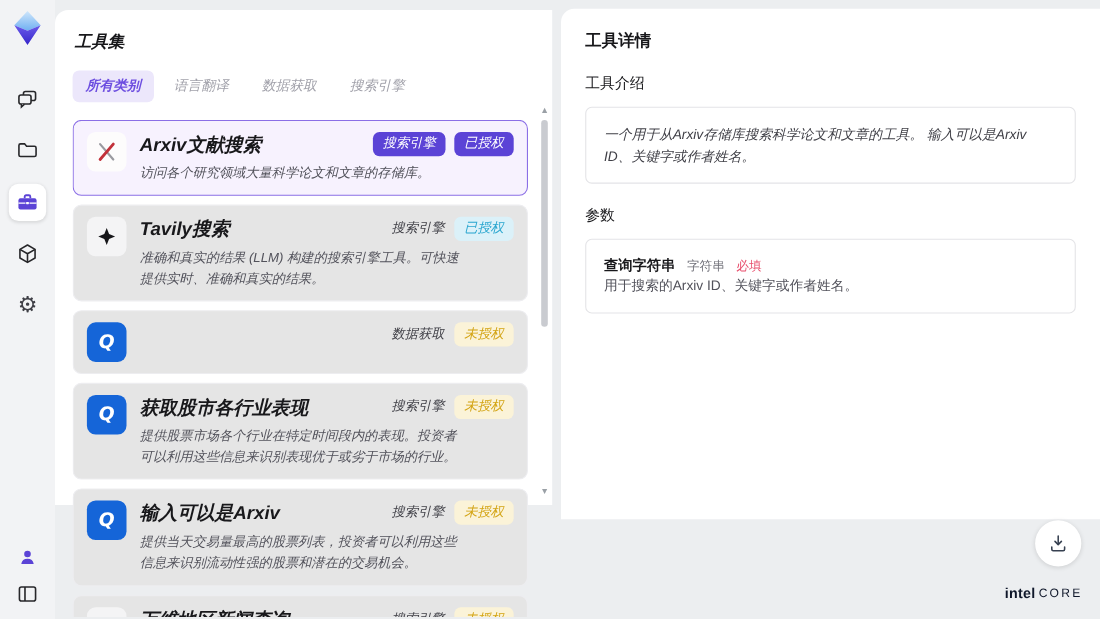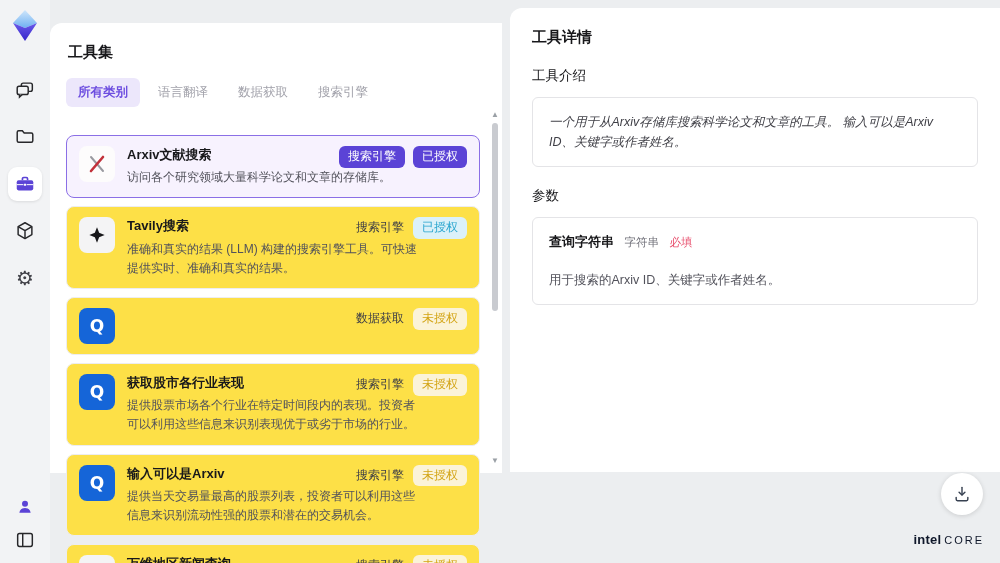--- a/index.html
+++ b/index.html
@@ -11,38 +11,38 @@
            display:flex;flex-direction:column;align-items:center;}
   .logo{margin-top:9px;width:30px;height:34px;}
   .nav{margin-top:36px;display:flex;flex-direction:column;gap:25px;align-items:center;}
   .nav-item{width:22px;height:22px;display:flex;align-items:center;justify-content:center;cursor:pointer;}
   .nav-item.active{width:34px;height:34px;background:#fff;border-radius:9px;margin:-6px 0;
                    box-shadow:0 1px 3px rgba(0,0,0,.10);}
   .gear-glyph{font-size:20px;line-height:1;color:#3f3f46;}
   .side-bottom{margin-top:auto;margin-bottom:12px;display:flex;flex-direction:column;gap:11px;align-items:center;}
 
   
-  .main-panel{position:absolute;left:50px;top:23px;width:452px;height:450px;background:#fff;
-              border-radius:12px 0 0 0;box-sizing:border-box;padding:16px 14px 0 16px;}
+  .main-panel{position:absolute;left:50px;top:9px;width:452px;height:450px;background:#fff;
+              border-radius:12px 0 0 0;box-sizing:border-box;padding:16px 14px 0 16px;font-style:italic;}
   .page-title{font-size:15px;font-weight:bold;color:#18181b;margin:4px 0 16px 2px;}
-  .tabs{display:flex;gap:6px;margin-bottom:28px;align-items:center;}
+  .tabs{display:flex;gap:6px;margin-bottom:16px;align-items:center;}
   .tab{font-size:12.5px;color:#a1a1aa;padding:6px 12px;border-radius:6px;cursor:pointer;white-space:nowrap;}
   .tab.active{background:#ece7fb;color:#6d4ee0;font-weight:bold;}
 
   .tool-list{position:relative;height:452px;overflow:hidden;padding-right:8px;}
-  .card{position:relative;background:#fde047;border:1px solid #ededf0;border-radius:8px;
+  .card{position:relative;background:#e5e5e5;border:1px solid #ededf0;border-radius:8px;
         padding:10px 12px;margin-bottom:8px;display:flex;gap:12px;cursor:pointer;}
   .card.selected{border:1.5px solid #8b6fe6;background:#f7f2fe;}
   .tool-icon{width:36px;height:36px;border-radius:8px;background:#f4f4f5;flex-shrink:0;
              display:flex;align-items:center;justify-content:center;}
   .tool-icon.white{background:#fdfcfc;}
   .tool-icon.blue{background:#1565d8;}
   .qmark{color:#fff;font-weight:bold;font-size:17px;font-family:"DejaVu Sans",sans-serif;}
   .tool-content{flex:1;min-width:0;}
-  .tool-name{font-size:13px;font-weight:bold;color:#18181b;line-height:1.4;}
+  .tool-name{font-size:17px;font-weight:bold;color:#18181b;line-height:1.4;}
   .tool-desc{font-size:12px;color:#52525b;line-height:1.6;margin-top:4px;max-width:298px;}
   .tool-tags{position:absolute;right:12px;top:10px;display:flex;gap:8px;align-items:center;}
   .tag{font-size:12px;padding:3px 9px;border-radius:6px;white-space:nowrap;line-height:1.3;}
   .tag.solid{background:#5b43d6;color:#fff;}
   .tag.plain{background:none;color:#3f3f46;padding:3px 1px;}
   .tag.cyan{background:#dbf1f9;color:#2aa6cf;}
   .tag.yellow{background:#fbf3d8;color:#d3a414;}
 
   
   .scroll-track{position:absolute;right:2px;top:88px;bottom:8px;width:10px;}
@@ -54,21 +54,21 @@
   
   .detail-panel{position:absolute;left:510px;top:8px;right:0;height:464px;background:#fff;
                 border-radius:12px 0 0 0;box-sizing:border-box;padding:16px 22px;}
   .detail-title{font-size:15px;font-weight:bold;color:#18181b;margin:4px 0 10px 0;}
   .section-heading{font-size:13.5px;font-weight:normal;color:#18181b;margin-top:20px;}
   .info-box{border:1px solid #e4e4e7;border-radius:6px;padding:14px 16px;margin-top:12px;background:#fff;}
   .intro-text{font-size:12.5px;color:#3f3f46;line-height:1.6;font-style:italic;}
   .param-name{font-size:13px;font-weight:bold;color:#18181b;}
   .param-type{font-size:11.5px;color:#71717a;margin-left:6px;font-family:Liberation Serif, serif;}
   .param-required{font-size:11.5px;color:#e8506e;margin-left:6px;}
-  .param-desc{font-size:12.5px;color:#52525b;margin-top:20px;line-height:1.5;}
+  .param-desc{font-size:12.5px;color:#52525b;margin-top:1px;line-height:1.5;}
 
   
   .fab{position:absolute;right:17px;bottom:48px;width:42px;height:42px;border-radius:50%;background:#fff;
        box-shadow:0 1px 5px rgba(0,0,0,.14);display:flex;align-items:center;justify-content:center;cursor:pointer;}
   .brand{position:absolute;right:16px;bottom:16px;display:flex;align-items:center;gap:3px;color:#0f172a;}
   .brand-intel{font-size:13px;font-weight:bold;letter-spacing:.2px;}
   .brand-core{font-size:11px;letter-spacing:2px;text-transform:uppercase;}
 </style>
 </head>
 <body>

